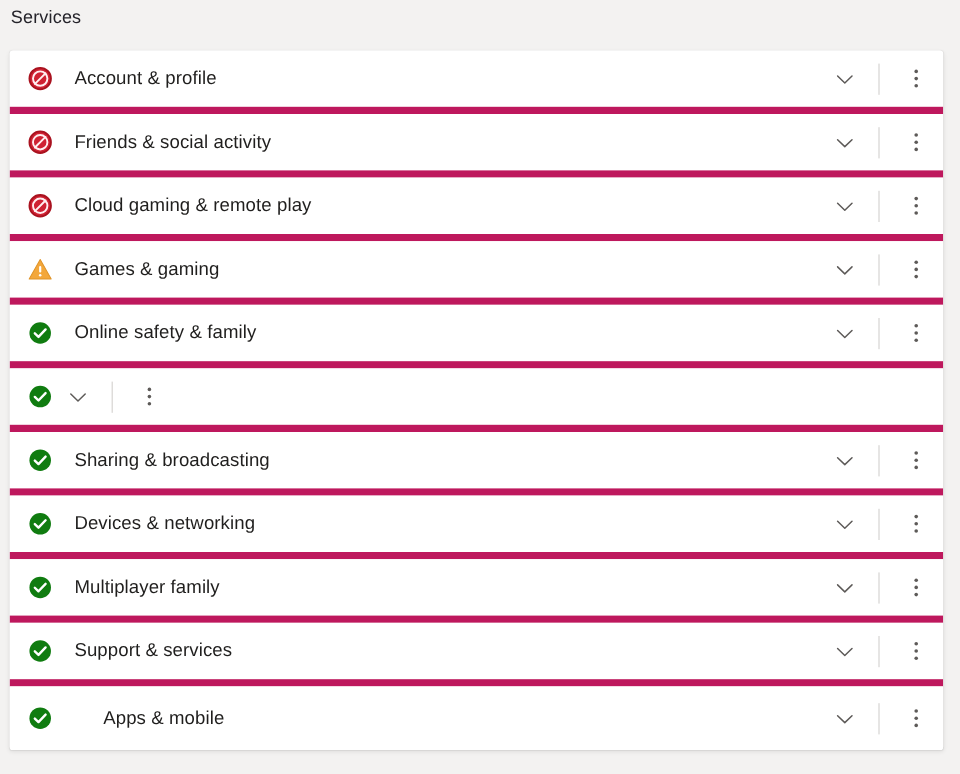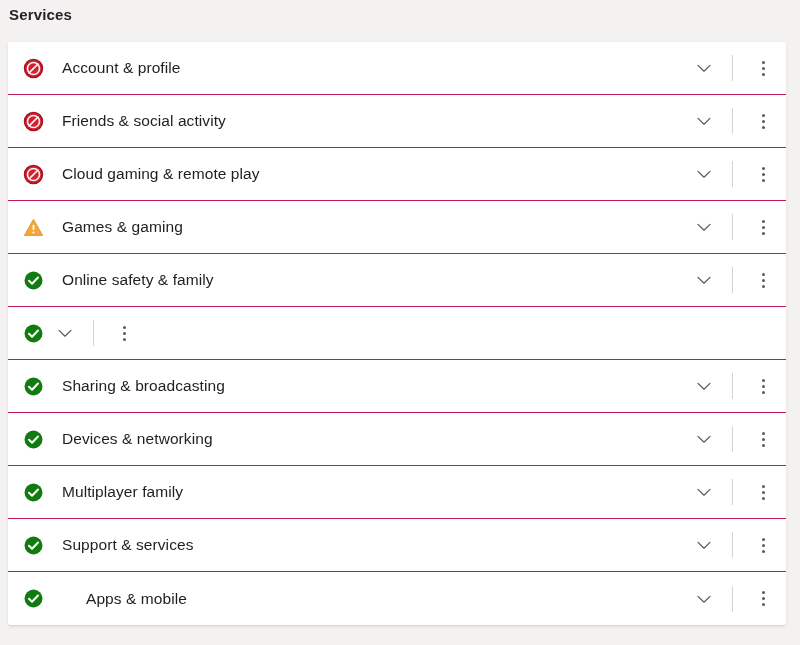--- a/index.html
+++ b/index.html
@@ -24,21 +24,21 @@
   }
 
   .section-header {
     position: absolute;
     left: 9px;
     top: 5px;
     font-size: 15px;
     line-height: 20px;
     color: #24232a;
     letter-spacing: 0.01em;
-    font-weight: 700;
+    font-weight: 400;
   }
 
   .services-card {
     position: absolute;
     left: 8px;
     top: 42px;
     width: 778px;
     background: #ffffff;
     border-radius: 3px;
     overflow: hidden;
@@ -46,21 +46,21 @@
   }
 
   .service-row {
     position: relative;
     display: flex;
     align-items: center;
     height: 53px;
     padding: 0 0 0 14px;
     box-sizing: border-box;
     background: #ffffff;
-    border-bottom: 1px solid #be185d;
+    border-bottom: 6px solid #be185d;
     cursor: pointer;
   }
   .service-row:last-child {
     border-bottom: none;
     gap: 24px;
   }
 
   .status-icon {
     flex: 0 0 auto;
     width: 22px;

